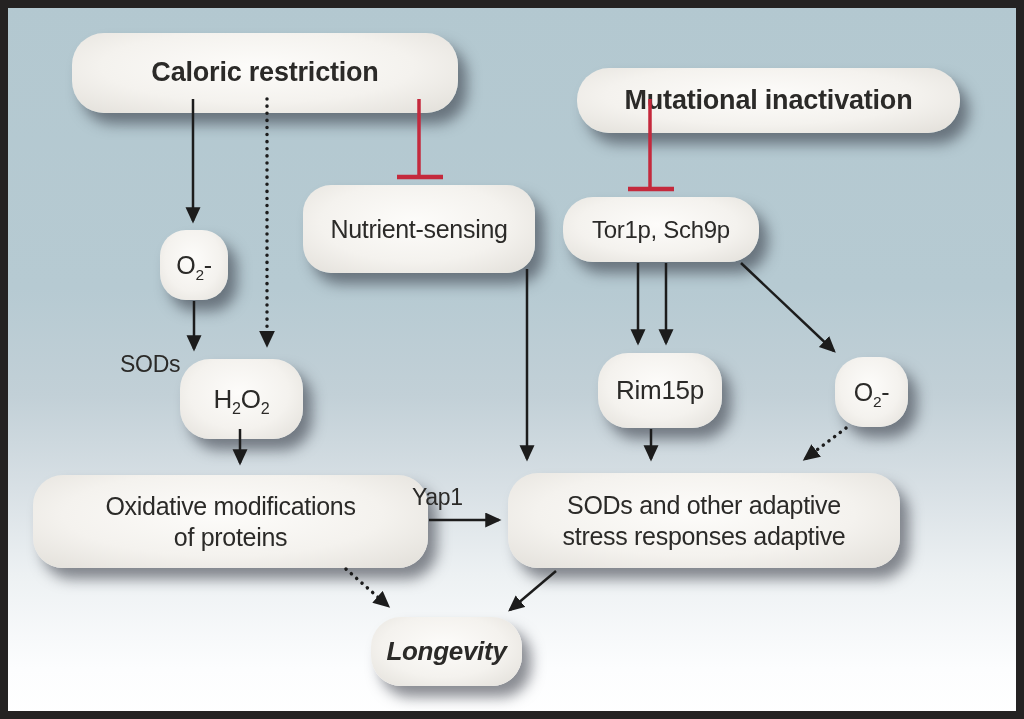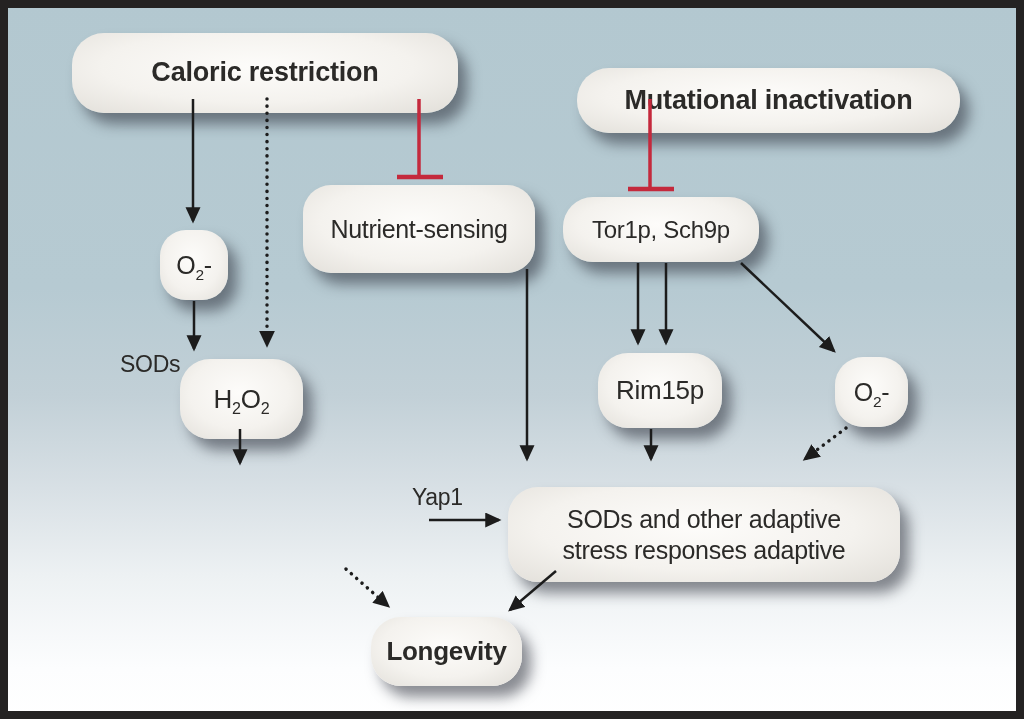--- a/index.html
+++ b/index.html
@@ -26,22 +26,22 @@
   sub{font-size:0.62em;line-height:0;}
   .n-caloric{left:72px;top:33px;width:386px;height:80px;}
   .n-mutational{left:577px;top:33px;width:383px;height:65px;margin-top:35px;}
   .n-nutrient{left:303px;top:185px;width:232px;height:88px;border-radius:28px;}
   .n-tor{left:563px;top:197px;width:196px;height:65px;border-radius:30px;font-size:24px;}
   .n-o2l{left:160px;top:230px;width:68px;height:70px;border-radius:26px;font-size:25px;}
   .n-h2o2{left:180px;top:359px;width:123px;height:80px;border-radius:30px;font-size:26px;}
   .n-rim15{left:598px;top:353px;width:124px;height:75px;border-radius:30px;font-size:26px;align-items:center;}
   .n-o2r{left:835px;top:357px;width:73px;height:70px;border-radius:28px;font-size:25px;}
   .n-oxidative{left:33px;top:475px;width:395px;height:93px;border-radius:30px;}
-  .n-sods{left:508px;top:473px;width:392px;height:95px;border-radius:30px;margin-top:14px;}
-  .n-longevity{left:371px;top:617px;width:151px;height:69px;border-radius:30px;font-weight:bold;font-size:26px;}
+  .n-sods{left:508px;top:473px;width:392px;height:95px;border-radius:30px;}
+  .n-longevity{left:371px;top:617px;width:151px;height:69px;border-radius:30px;font-weight:bold;font-size:26px;font-style:italic;}
   .lbl{position:absolute;z-index:15;font-size:23px;color:#2b2a28;letter-spacing:-0.3px;}
   .lbl-sods{left:120px;top:336px;margin-top:15px;}
   .lbl-yap1{left:412px;top:484px;}
 </style>
 </head>
 <body>
 
 <div class="frame">
 
   <svg class="edges" width="1024" height="719" viewBox="0 0 1024 719">
@@ -99,20 +99,24 @@
   </div>
 
   <div class="node n-rim15">
     <span>Rim15p</span>
   </div>
 
   <div class="node n-o2r">
     <span><span>O</span><sub>2</sub><span>-</span></span>
   </div>
 
+  <div class="node n-oxidative">
+    <span>Oxidative modifications</span>
+    <span>of proteins</span>
+  </div>
 
   <div class="node n-sods">
     <span>SODs and other adaptive</span>
     <span>stress responses adaptive</span>
   </div>
 
   <div class="node n-longevity">
     <span>Longevity</span>
   </div>
 

